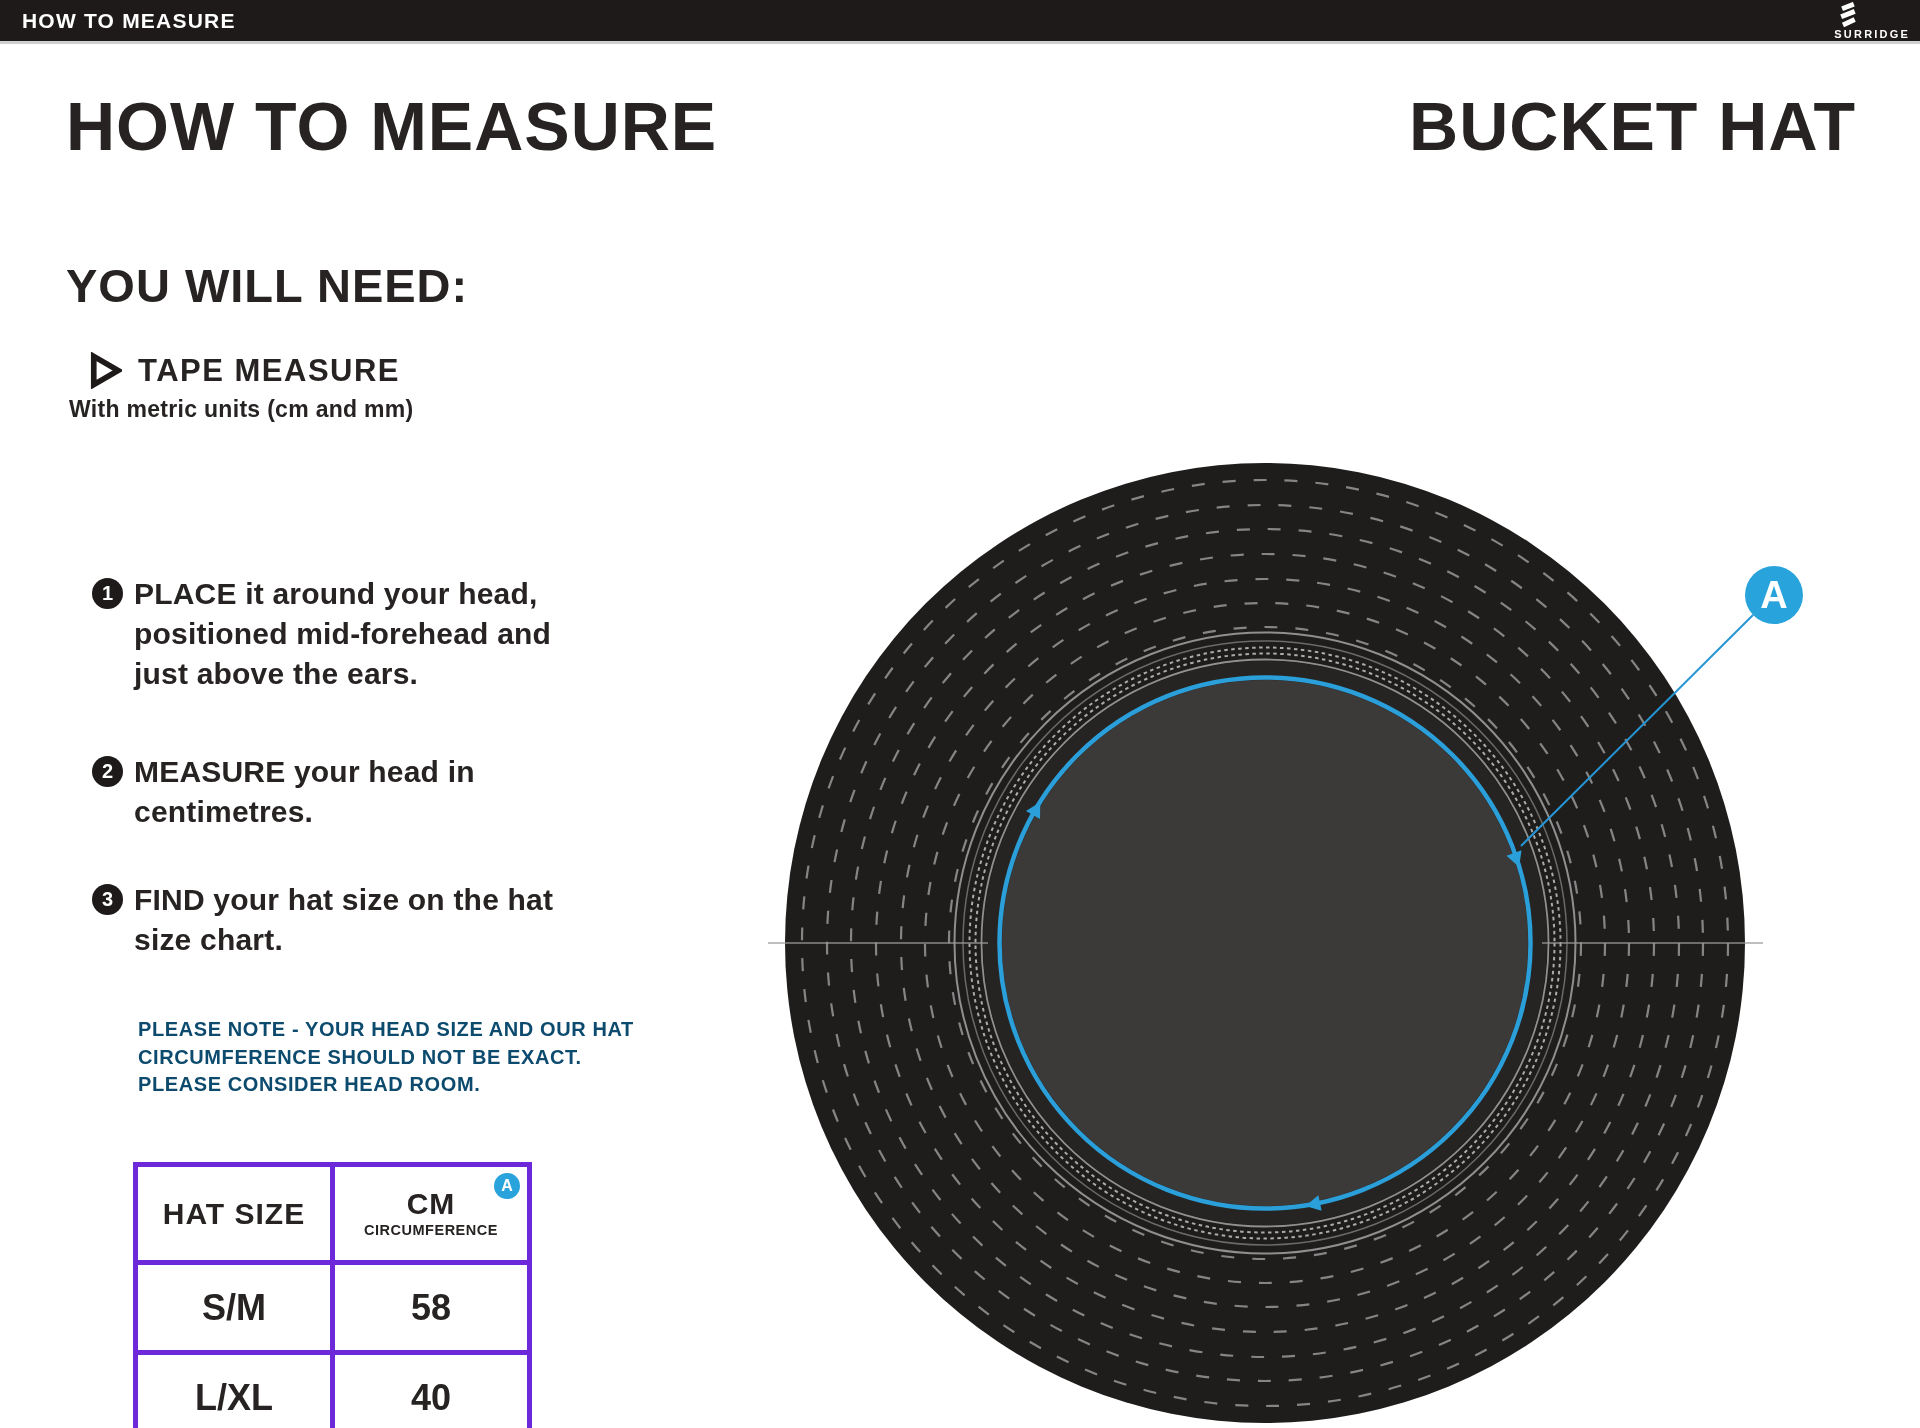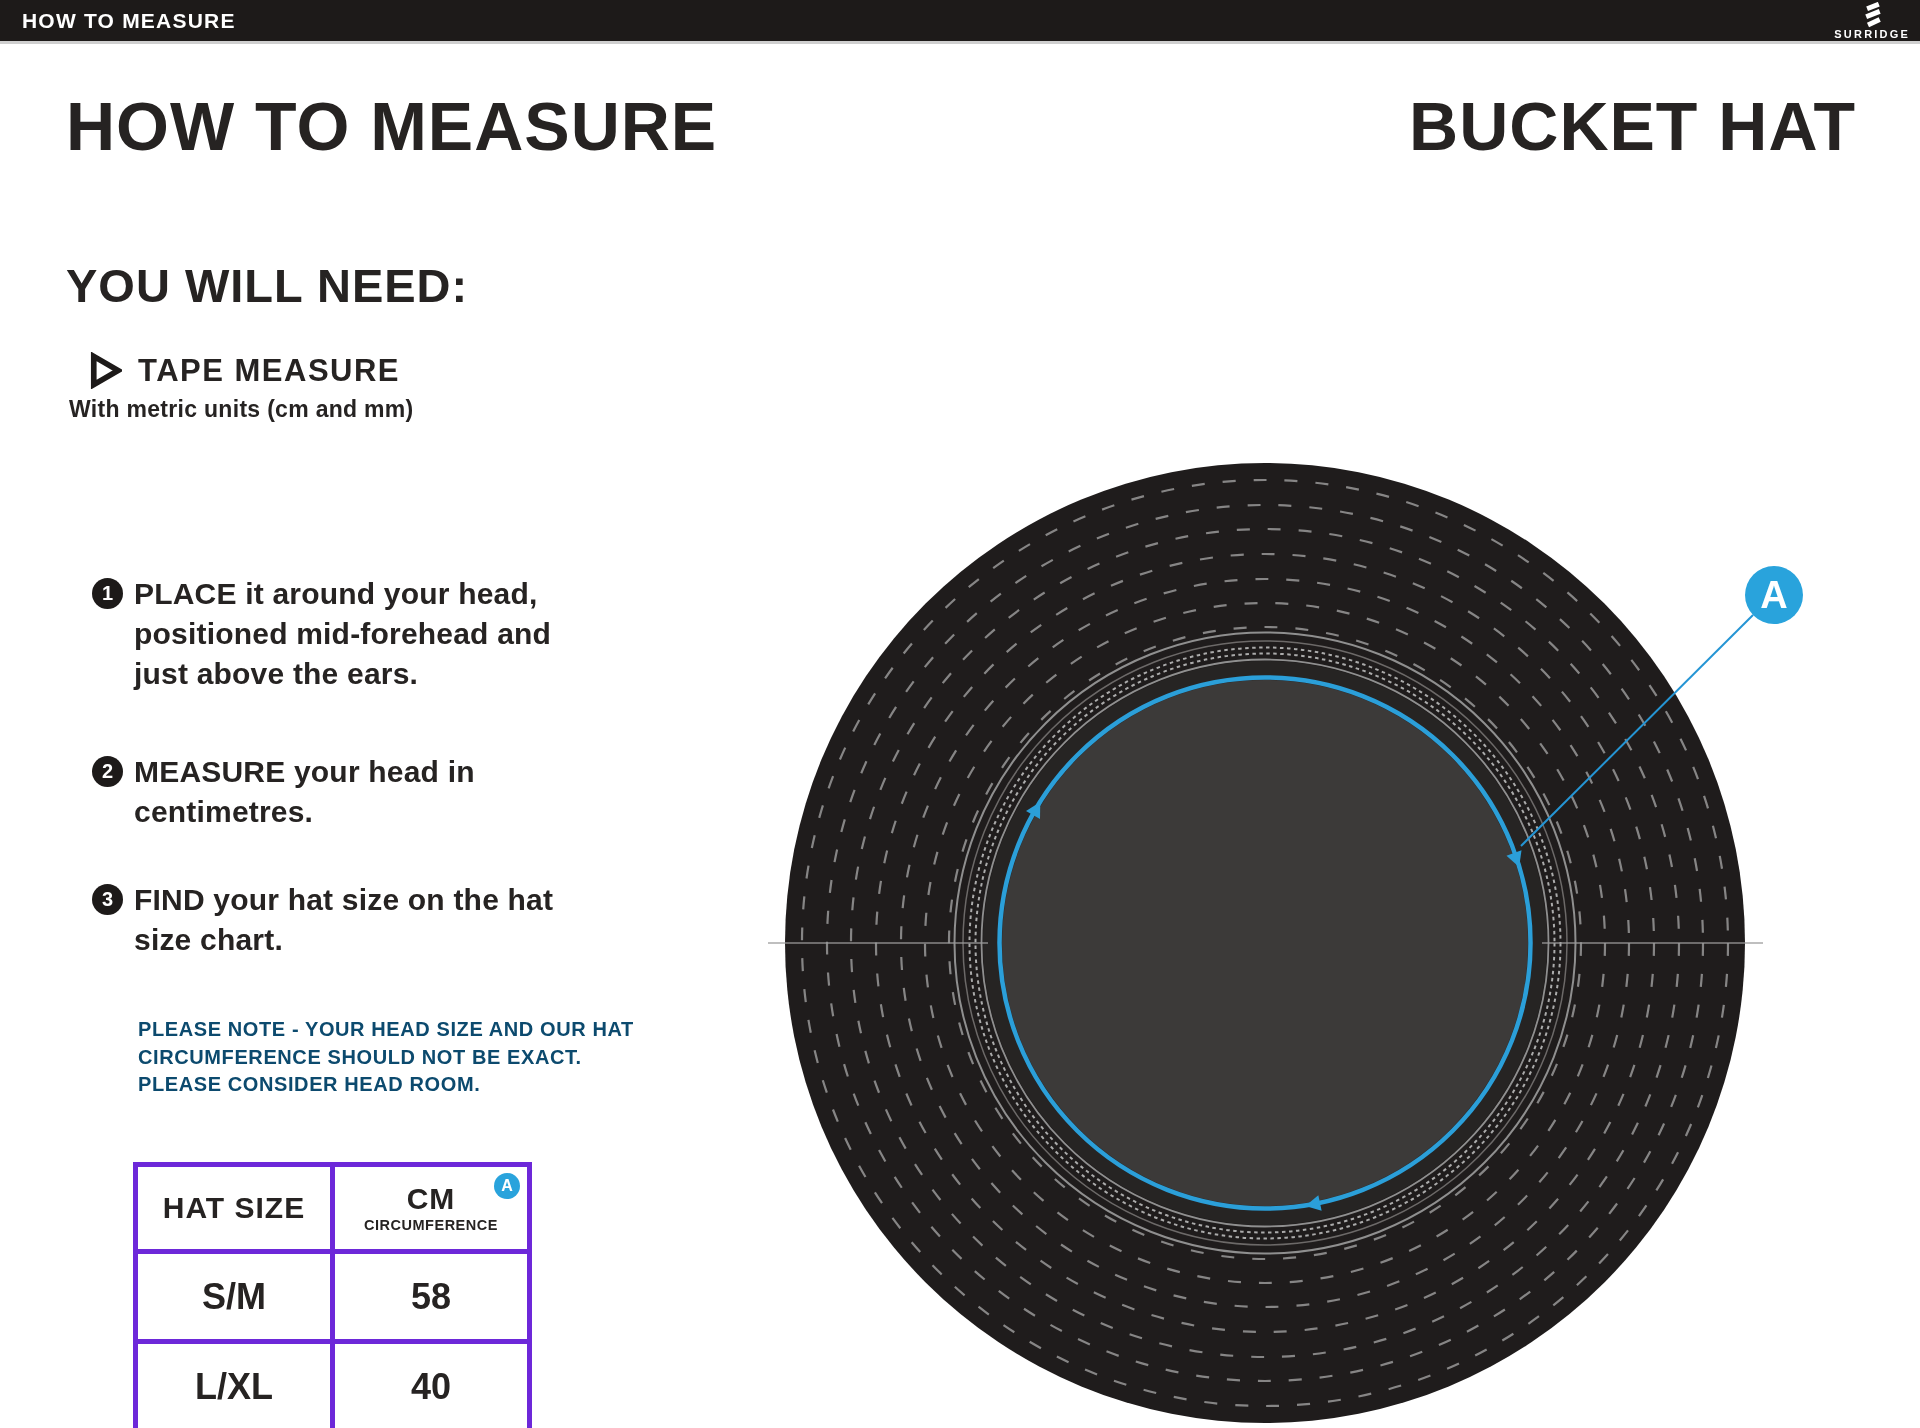--- a/index.html
+++ b/index.html
@@ -7,21 +7,21 @@
     width:1920px;height:1428px;position:relative;background:#ffffff;
     font-family:"Liberation Sans", sans-serif;color:#262322;overflow:hidden;
   }
   
   .topbar{
     position:absolute;top:0;left:0;width:1920px;height:41px;
     background:#1D1A19;border-bottom:3px solid #CFCFCF;
     display:flex;align-items:center;
   }
   .topbar-title{color:#fff;font-weight:bold;font-size:21px;letter-spacing:1.2px;margin-left:22px;}
-  .brand{position:absolute;right:10px;top:2px;display:flex;flex-direction:column;align-items:center;}
+  .brand{position:absolute;right:10px;top:2px;display:flex;flex-direction:column;}
   .brand-name{color:#fff;font-size:11px;font-weight:bold;letter-spacing:2.2px;margin-top:0px;}
   
   .h1{position:absolute;top:92px;font-size:68px;font-weight:bold;letter-spacing:1px;line-height:1;white-space:nowrap;}
   .h1-left{left:66px;}
   .h1-right{right:64px;text-align:right;}
   .ywn{position:absolute;left:66px;top:258px;font-size:47px;font-weight:bold;letter-spacing:1px;}
   
   .tape-item{position:absolute;left:70px;top:352px;display:flex;align-items:center;padding-left:20px;}
   .tape-label{font-size:31px;font-weight:bold;letter-spacing:1.5px;margin-left:16px;}
   .tape-note{position:absolute;left:69px;top:396px;font-size:23px;font-weight:bold;letter-spacing:0.3px;}
@@ -36,21 +36,21 @@
   
   .note{position:absolute;left:138px;top:1016px;font-size:20px;font-weight:bold;
         line-height:27.5px;letter-spacing:0.6px;color:#0c4a6e;white-space:nowrap;}
   
   table.size{position:absolute;left:133px;top:1162px;border-collapse:collapse;table-layout:fixed;}
   table.size td{border:5px solid #6d28d9;text-align:center;vertical-align:middle;
                 font-weight:bold;width:192px;padding:0;background:#fff;}
   tr.hdr td{height:82px;}
   tr.row td{height:85px;font-size:36px;}
   .th-size{font-size:30px;letter-spacing:1px;}
-  .th-cm-wrap{position:relative;height:82px;display:flex;flex-direction:column;align-items:center;justify-content:center;}
+  .th-cm-wrap{position:relative;height:93px;display:flex;flex-direction:column;align-items:center;justify-content:center;}
   .th-cm{font-size:30px;letter-spacing:1px;line-height:30px;}
   .th-cm-sub{font-size:14.5px;letter-spacing:0.5px;margin-top:3px;}
   .cell-badge{
     position:absolute;top:6px;right:7px;width:26px;height:26px;border-radius:50%;
     background:#29A3DC;color:#fff;font-size:16px;font-weight:bold;line-height:26px;text-align:center;
   }
   
   .hat-svg{position:absolute;left:0;top:0;width:1920px;height:1428px;}
 </style>
 </head>

